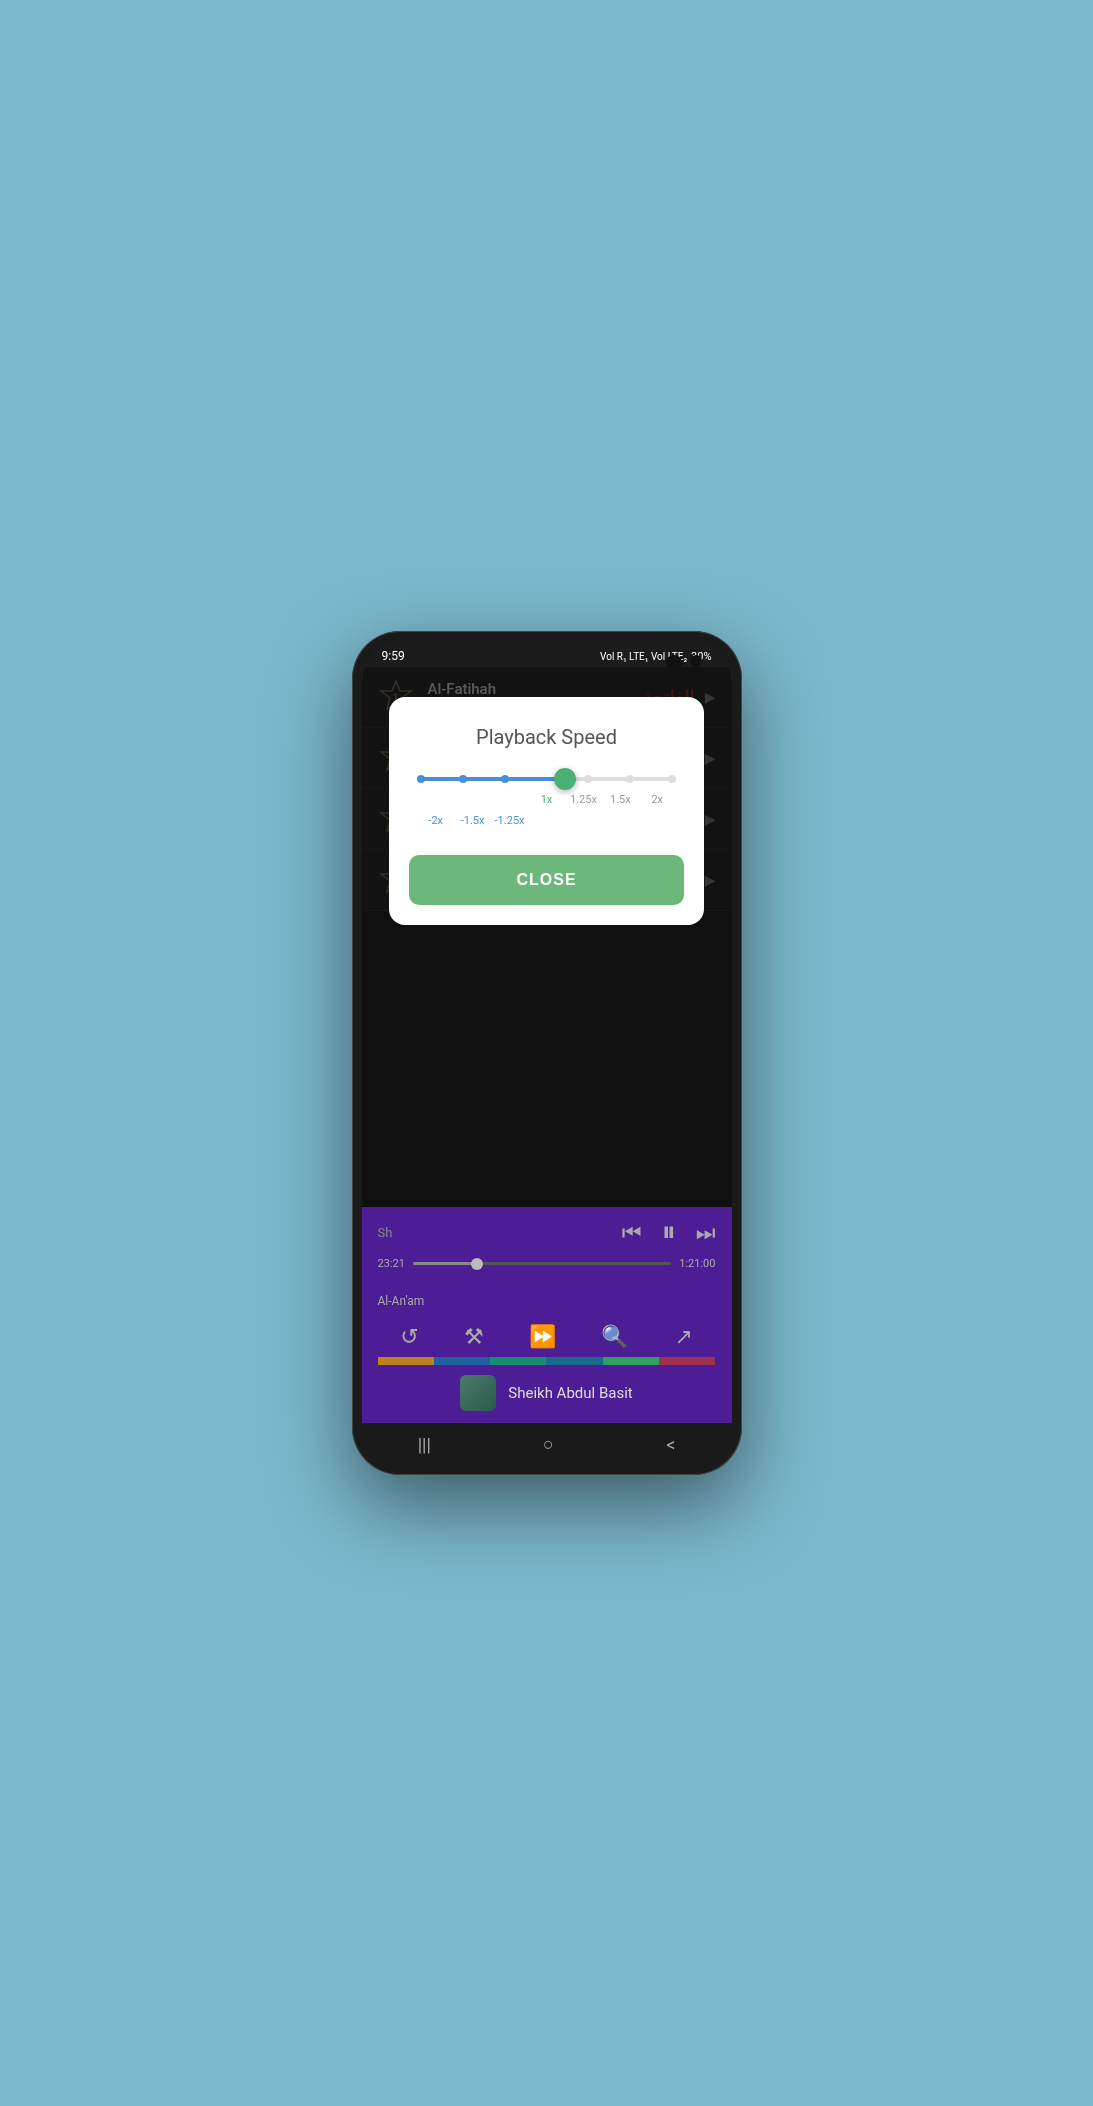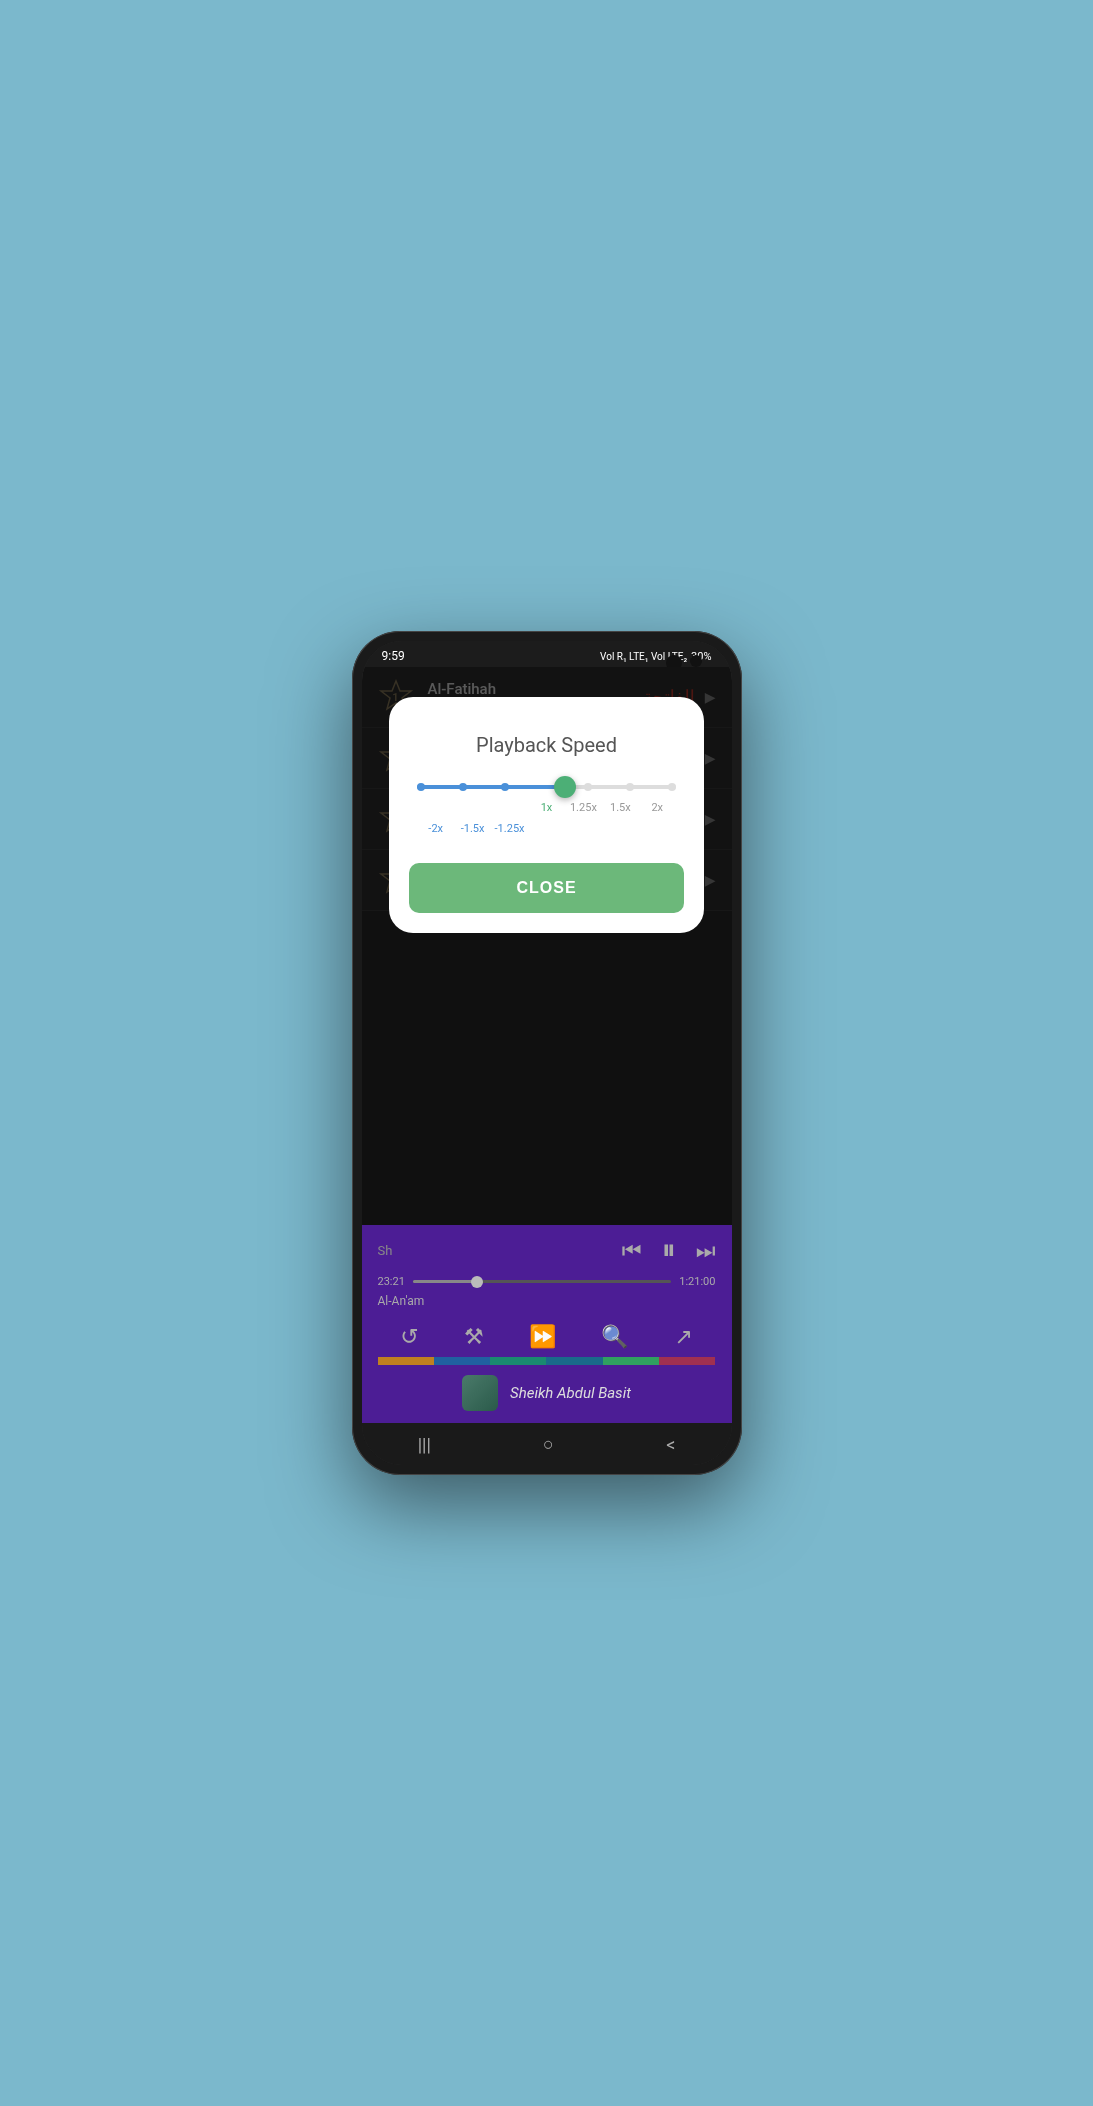--- a/index.html
+++ b/index.html
@@ -138,23 +138,23 @@
       display: flex;
       flex-direction: column;
       align-items: center;
       justify-content: flex-start;
       padding-top: 20px;
     }
 
     
     .dialog {
       background: white;
-      border-radius: 24px;
+      border-radius: 16px;
       width: 85%;
-      padding: 36px 20px 20px;
+      padding: 28px 20px 20px;
       position: relative;
       margin-top: 10px;
     }
 
     .dialog-title {
       text-align: center;
       font-size: 20px;
       color: #555;
       font-weight: 400;
       margin-bottom: 28px;
@@ -268,21 +268,21 @@
       justify-content: center;
       align-items: center;
       gap: 20px;
       margin-bottom: 8px;
     }
 
     .progress-row {
       display: flex;
       align-items: center;
       gap: 8px;
-      margin-bottom: 6px;
+      margin-bottom: 24px;
     }
 
     .progress-time {
       color: #aaa;
       font-size: 11px;
       white-space: nowrap;
     }
 
     .progress-bar {
       flex: 1;
@@ -340,21 +340,20 @@
       flex: 1;
     }
 
     
     .reciter-row {
       display: flex;
       align-items: center;
       justify-content: center;
       gap: 12px;
       padding: 8px 0;
-      font-style: italic;
     }
 
     .reciter-avatar {
       width: 36px;
       height: 36px;
       border-radius: 6px;
       background: #4a7a6a;
       overflow: hidden;
     }
 

